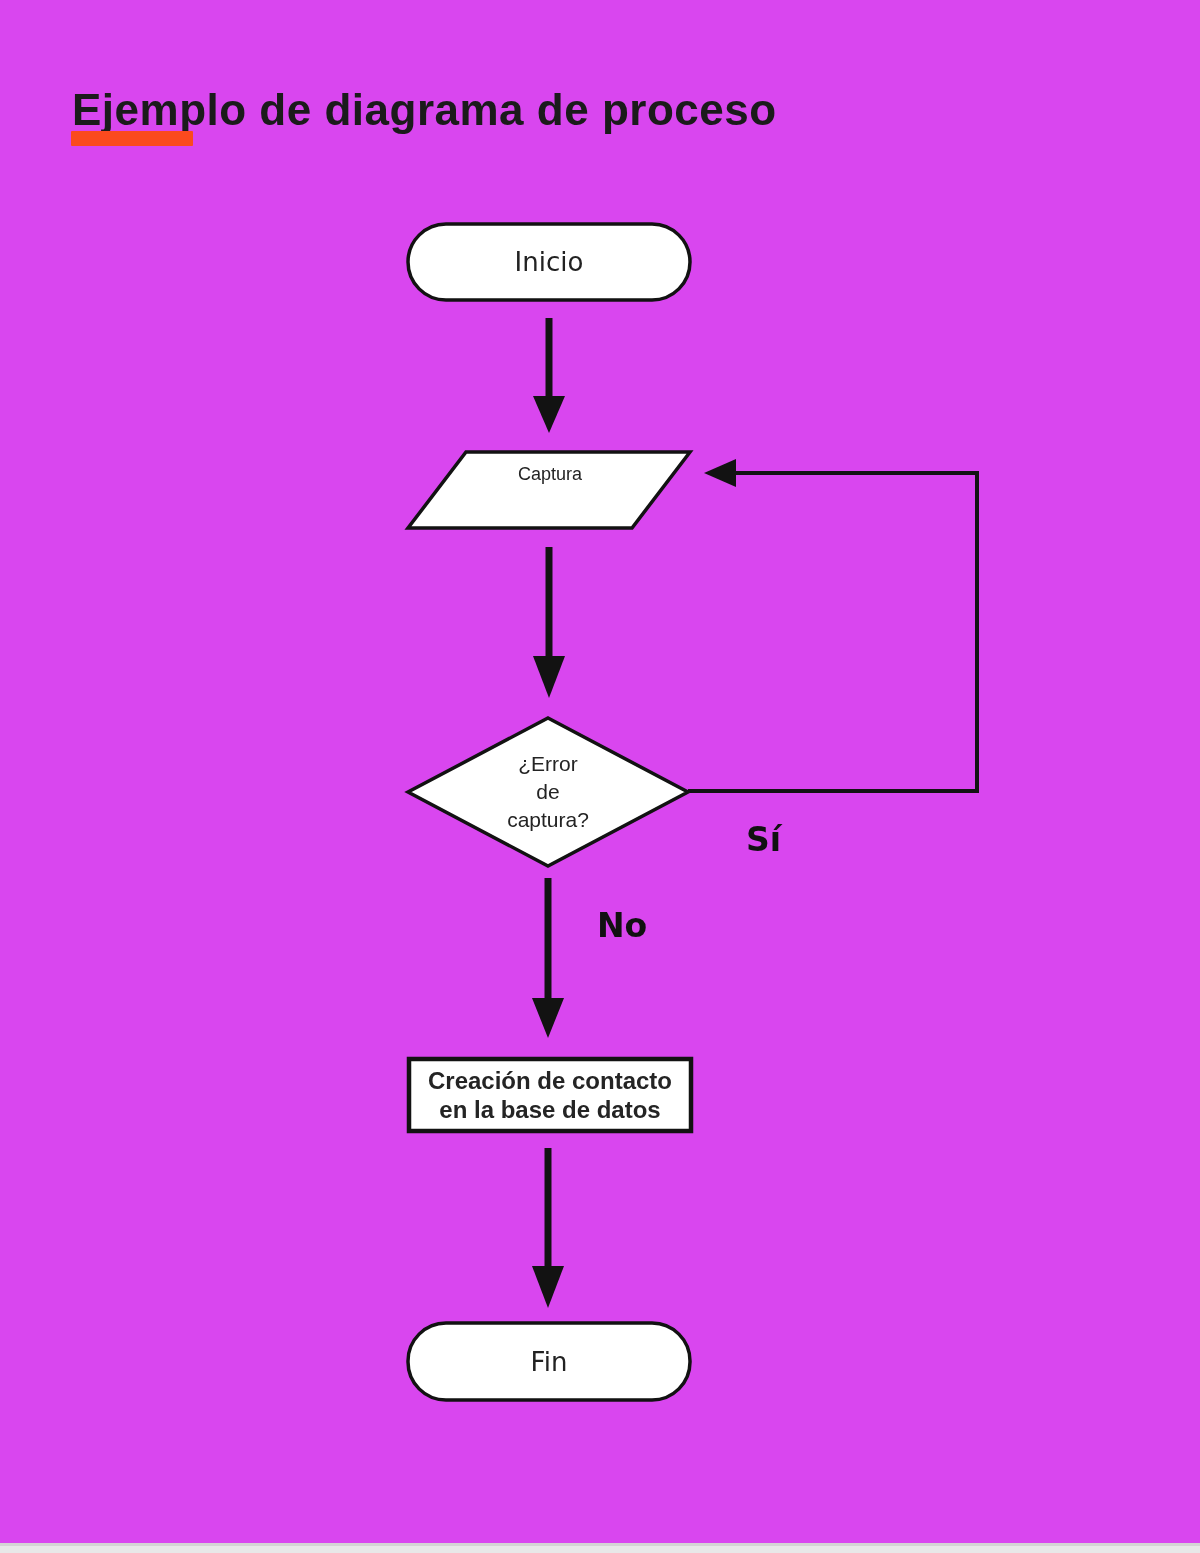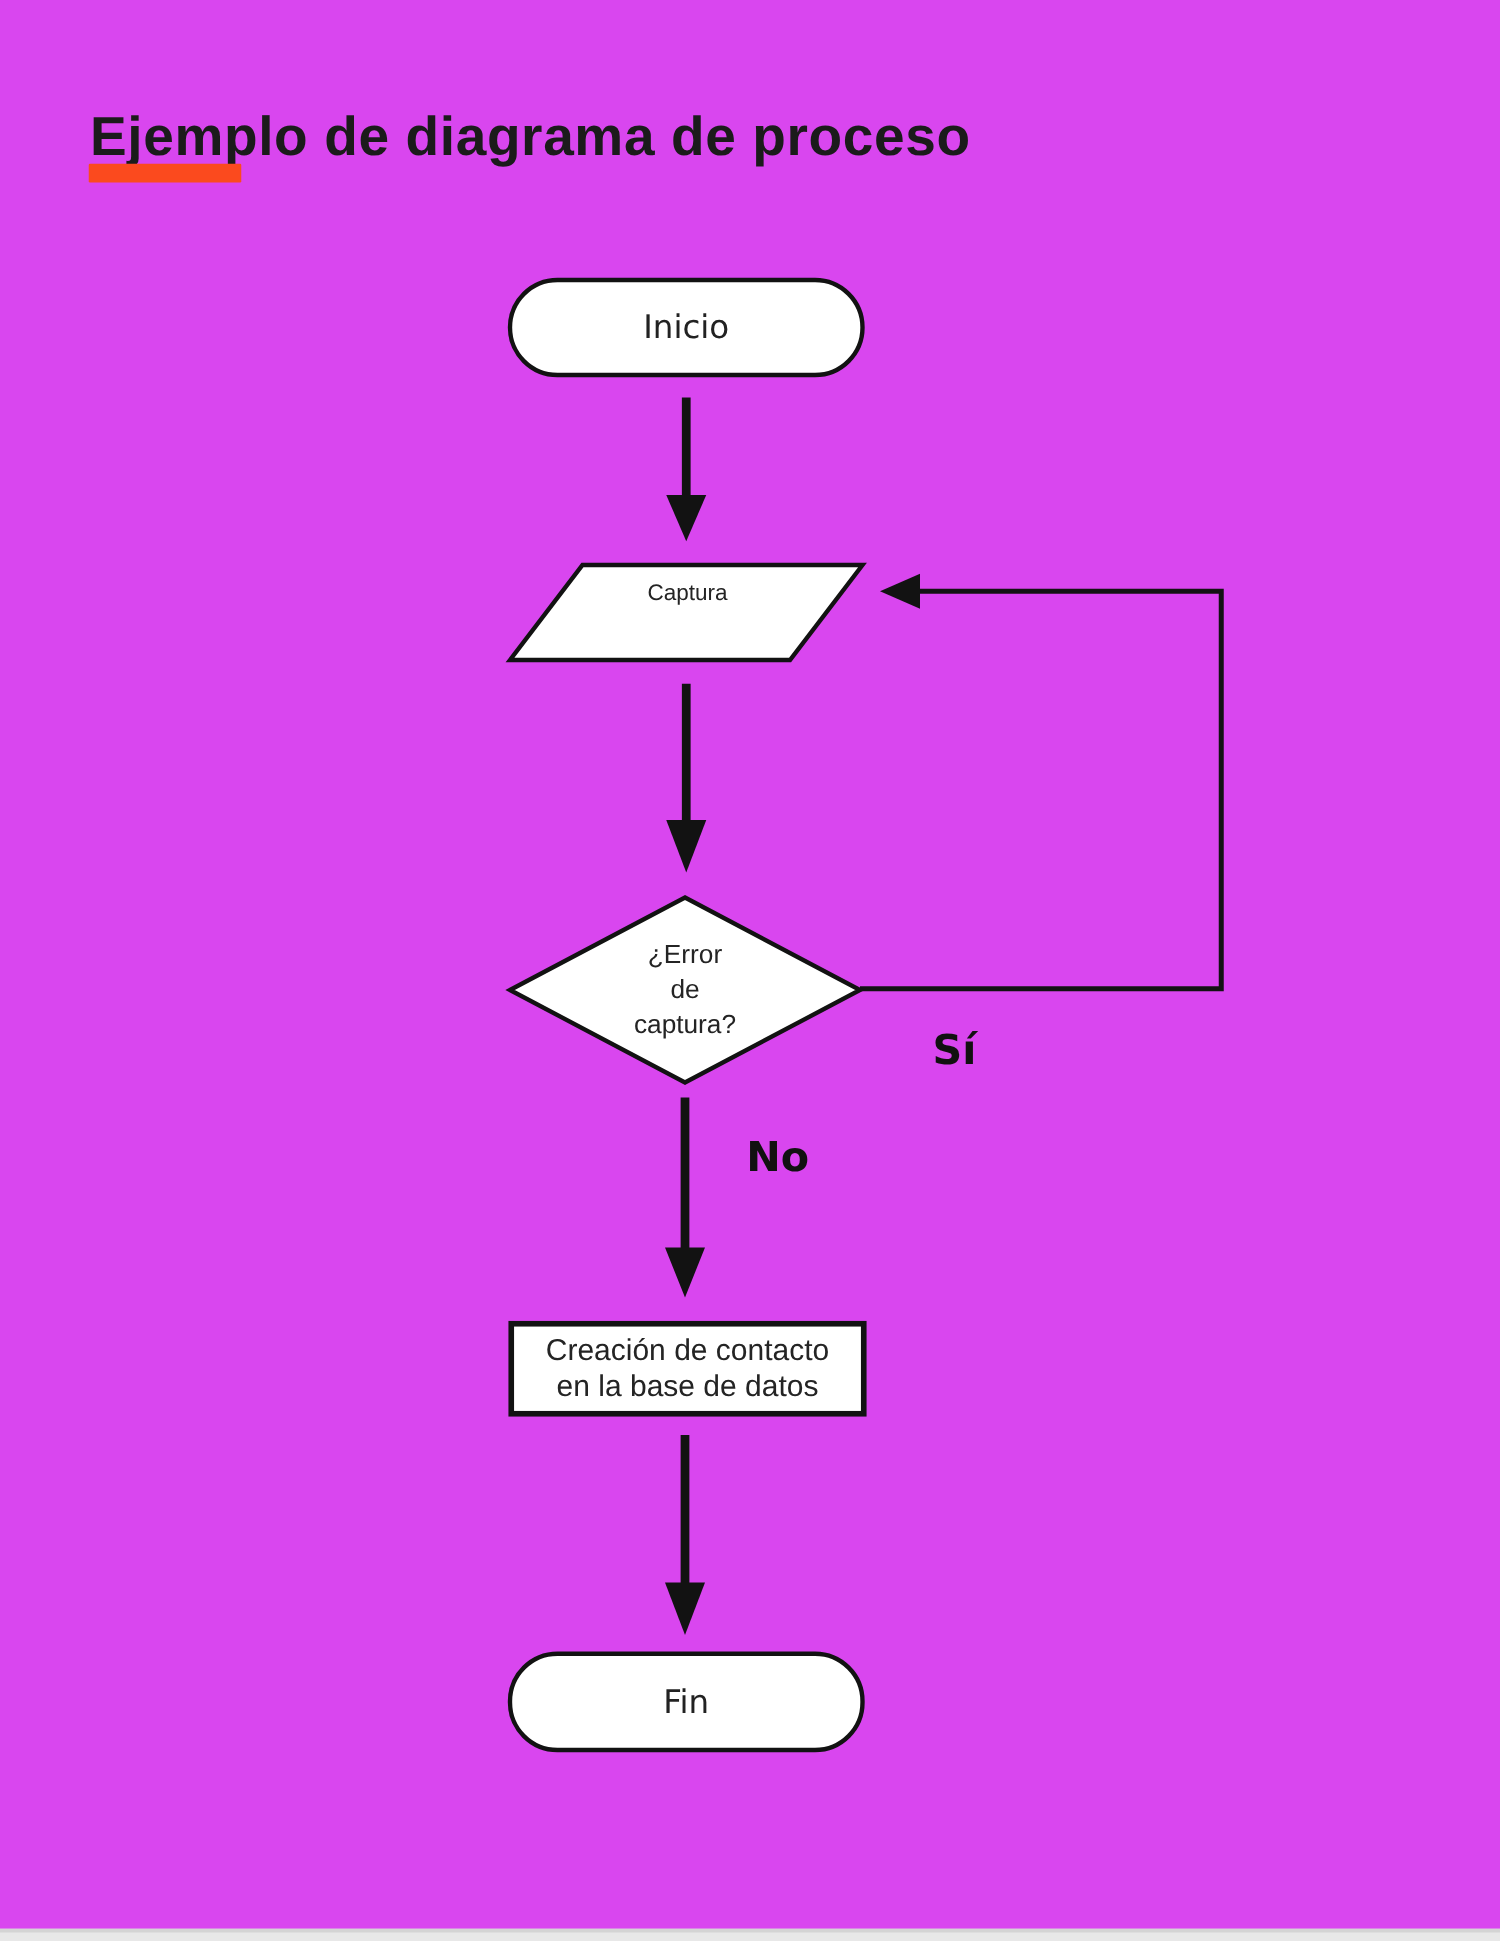--- a/index.html
+++ b/index.html
@@ -124,21 +124,21 @@
   <div class="node-label label-gothic" style="left:430px; top:458px; width:240px;">
     <div>Captura</div>
   </div>
 
   <div class="node-label label-decision" style="left:448px; top:750px; width:200px;">
     <div>¿Error</div>
     <div>de</div>
     <div>captura?</div>
   </div>
 
-  <div class="node-label label-process" style="left:412px; top:1066px; width:276px;">
+  <div class="node-label label-process" style="left:412px; top:1066px; width:276px;font-weight:bold;">
     <div>Creación de contacto</div>
     <div>en la base de datos</div>
   </div>
 
   <div class="node-label label-terminator" style="left:408px; top:1346px; width:282px;">Fin</div>
 
   <div class="edge-label" style="left:746px; top:820px;">Sí</div>
   <div class="edge-label" style="left:597px; top:906px;">No</div>
 
   <div class="page-bottom-strip"></div>

